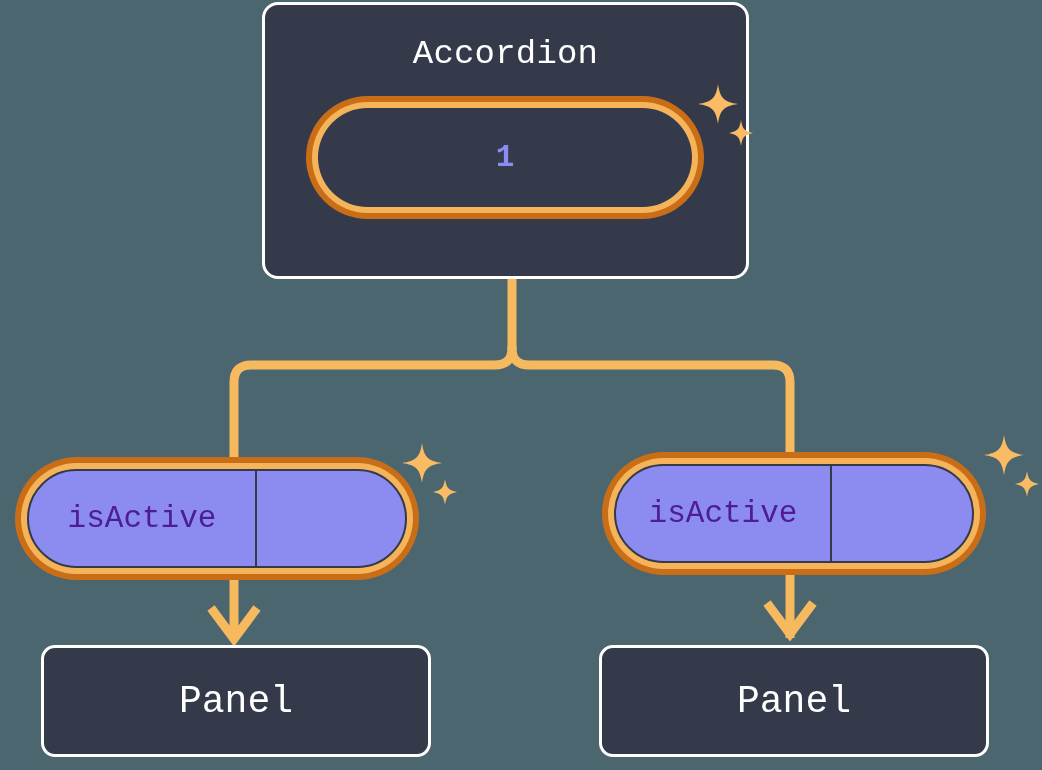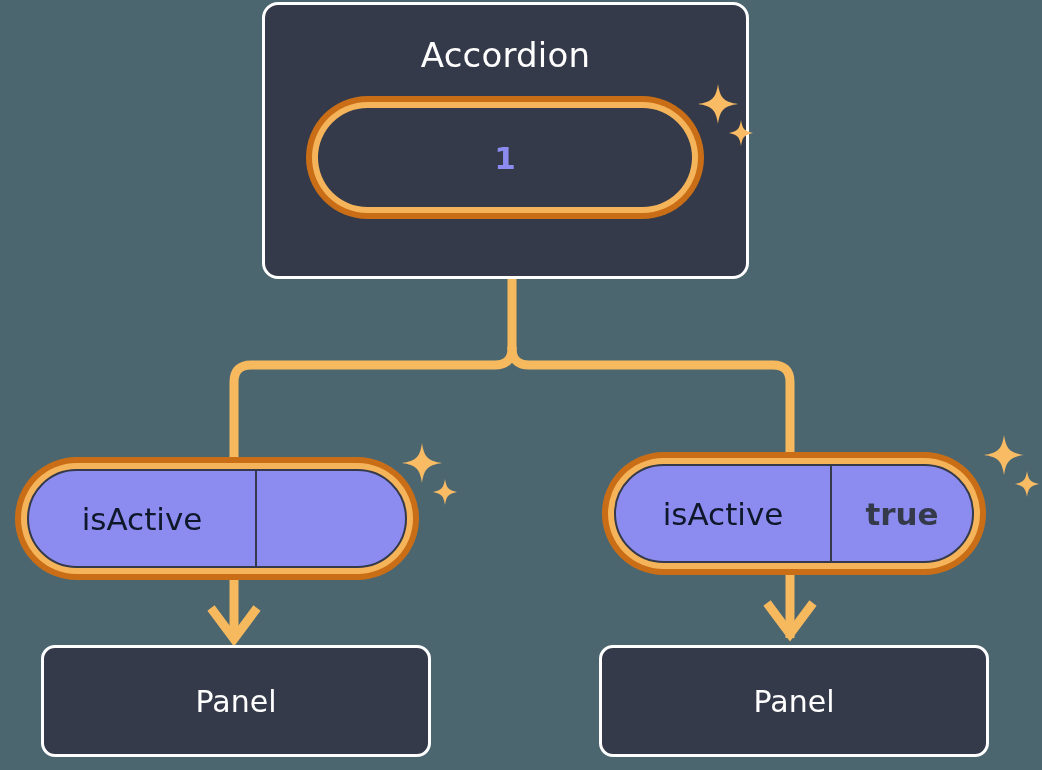--- a/index.html
+++ b/index.html
@@ -10,20 +10,21 @@
     width: 1042px;
     height: 770px;
     background: #4c6670;
     font-family: "DejaVu Sans", "Liberation Sans", sans-serif;
     overflow: hidden;
   }
   #stage {
     position: relative;
     width: 1042px;
     height: 770px;
+    font-family: Liberation Mono, monospace;
   }
 
   
   #connectors {
     position: absolute;
     left: 0;
     top: 0;
     width: 1042px;
     height: 770px;
     pointer-events: none;
@@ -65,21 +66,21 @@
   .panel-label {
     position: absolute;
     left: 0;
     right: 0;
     top: 0;
     height: 100%;
     display: flex;
     align-items: center;
     justify-content: center;
     color: #ffffff;
-    font-size: 30px;
+    font-size: 38px;
   }
 
   
   .pill {
     position: absolute;
     box-sizing: border-box;
     border-radius: 999px;
     z-index: 5;
     
     background: #c96e17;
@@ -133,21 +134,21 @@
     font-size: 31px;
     font-weight: bold;
   }
 
   
   .pill-prop .pill-inner {
     background: #8b8bf0;
     border: 2px solid #343a4a;
   }
   .pill-prop .pill-key {
-    color: #0f172a;
+    color: #4c1d95;
     font-size: 31px;
     border-right: 2px solid #343a4a;
   }
   .pill-prop .pill-val {
     color: #343a4a;
     font-size: 31px;
     font-weight: bold;
   }
   #pill-left {
     left: 15px;
@@ -237,21 +238,20 @@
   </div>
 
   <div id="panel-left" class="card panel-card">
     <div class="panel-label">Panel</div>
   </div>
 
   <div id="pill-right" class="pill pill-prop">
     <div class="pill-mid">
       <div class="pill-inner">
         <div class="pill-key">isActive</div>
-        <div class="pill-val">true</div>
       </div>
     </div>
   </div>
 
   <div id="sparkle-right" class="sparkle-group">
     <svg width="64" height="72" viewBox="0 0 64 72">
       <path fill="#f9bb63" d="M24 0 C26 14 30 18 44 20 C30 22 26 26 24 40 C22 26 18 22 4 20 C18 18 22 14 24 0 Z"></path>
       <path fill="#f9bb63" d="M47 36 C48.3 45 50.7 47.4 59 49 C50.7 50.6 48.3 53 47 62 C45.7 53 43.3 50.6 35 49 C43.3 47.4 45.7 45 47 36 Z"></path>
     </svg>
   </div>

